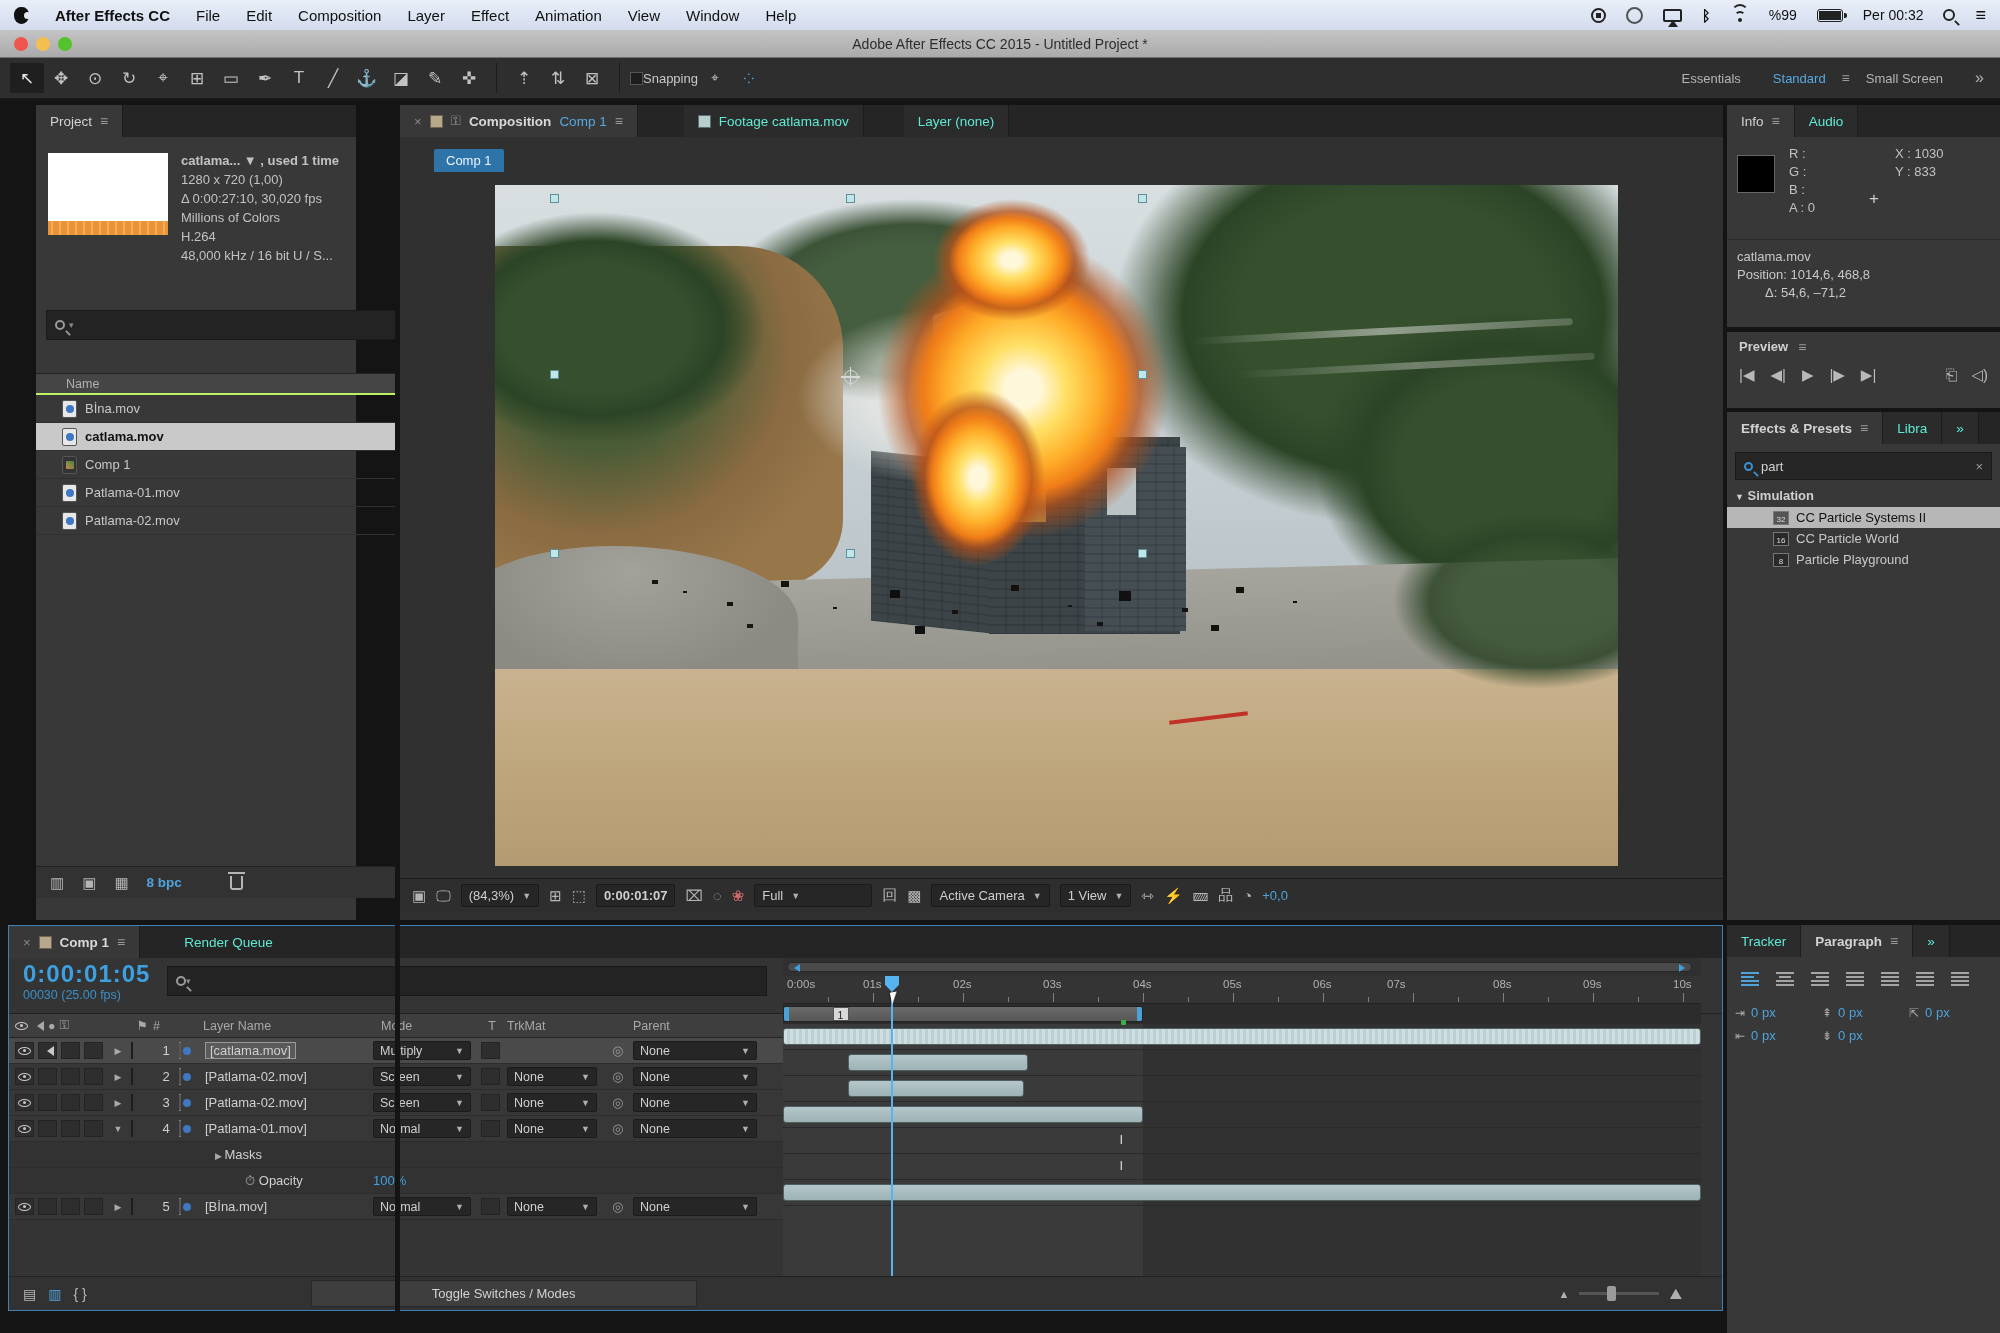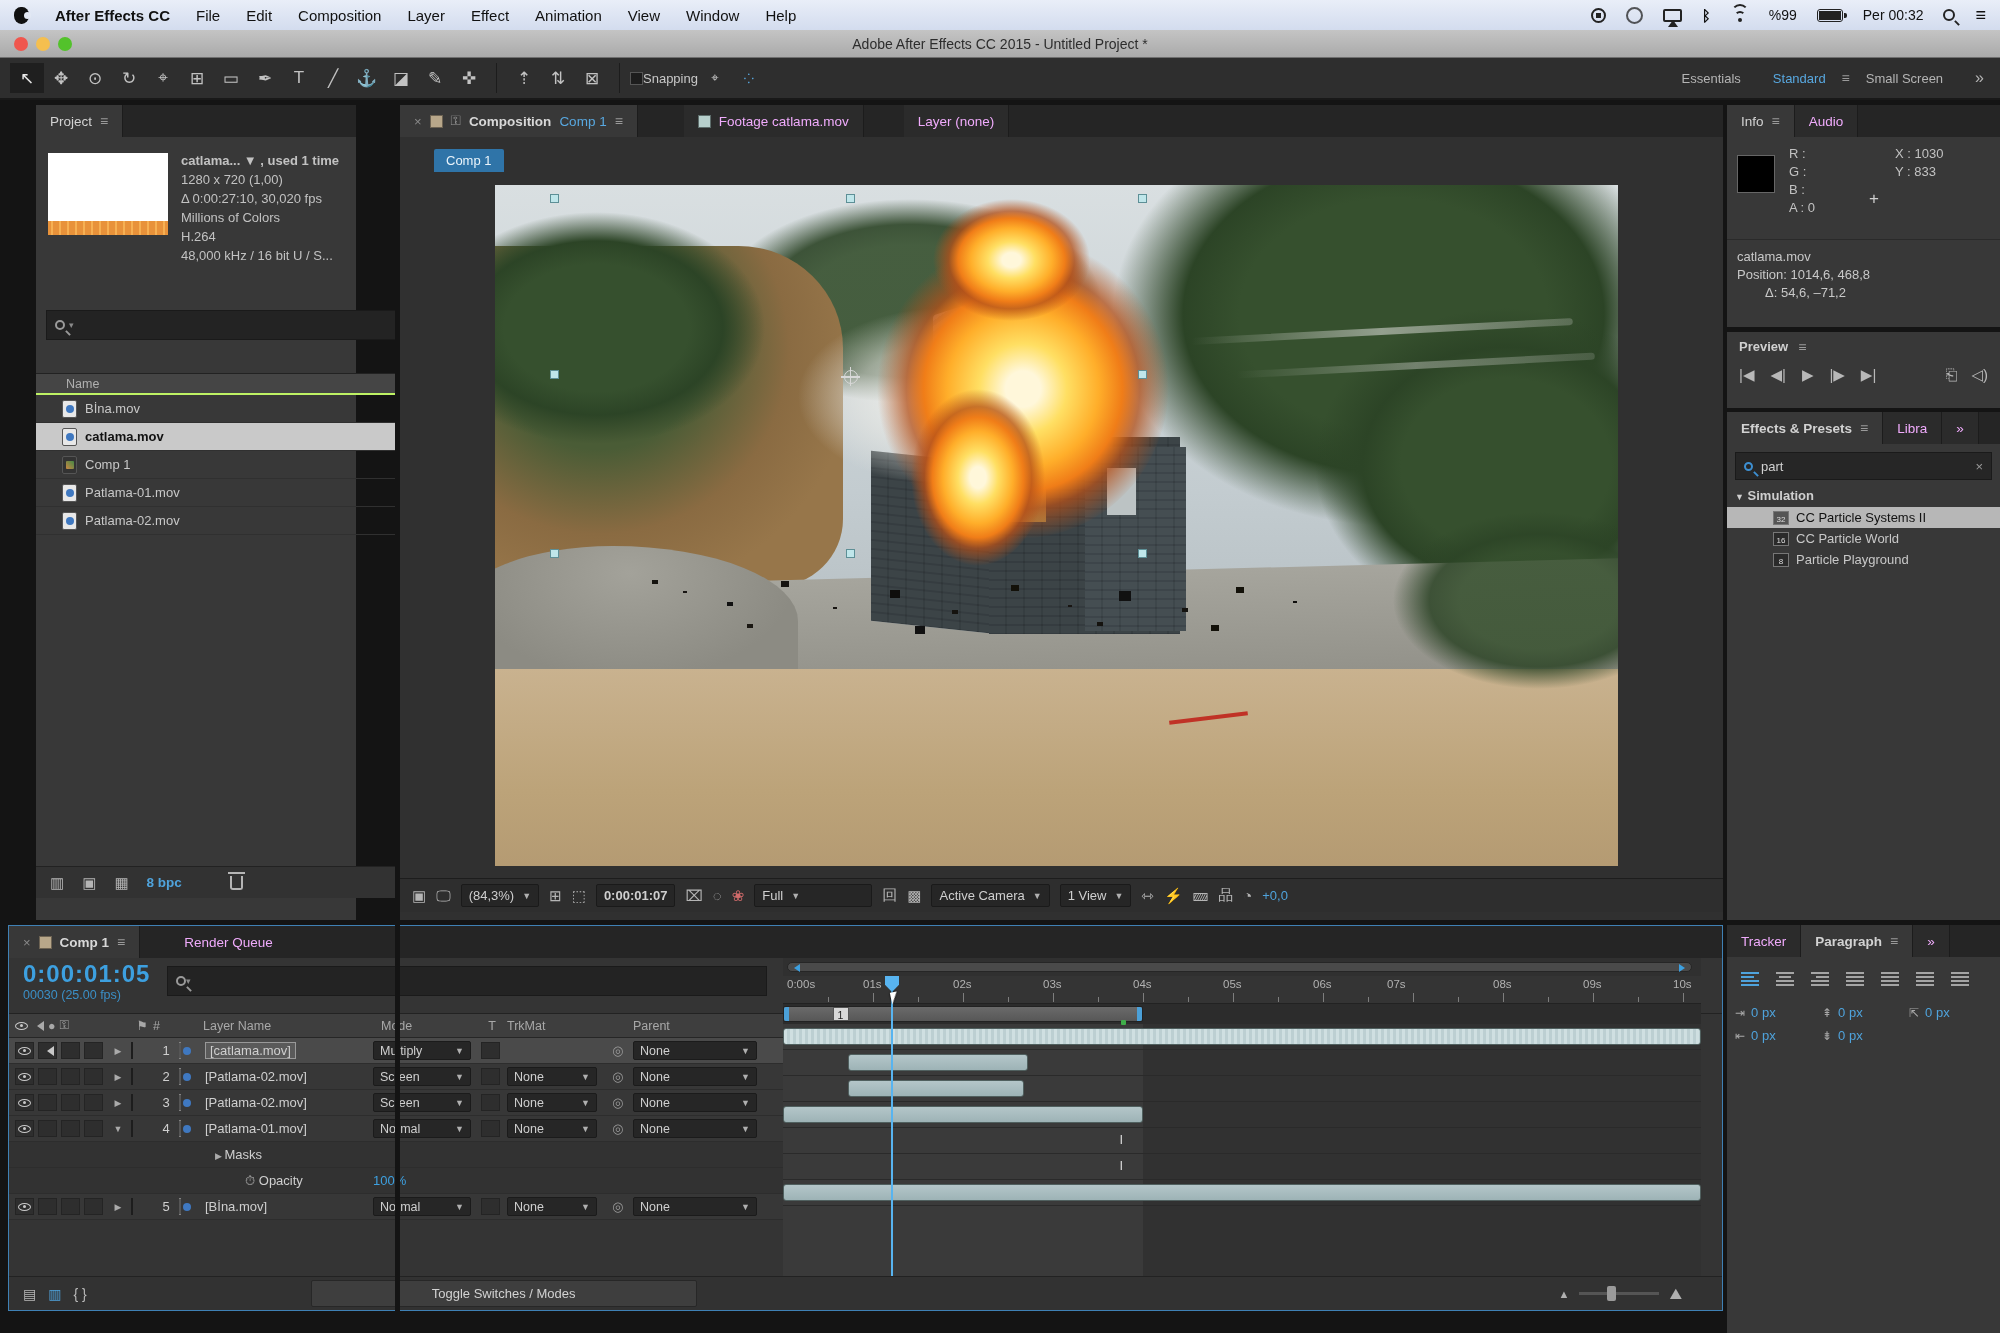--- a/index.html
+++ b/index.html
@@ -40,21 +40,21 @@
   .chk { width:13px; height:13px; background:#1d1d1d; border:1px solid #555; display:inline-block; }
   .ws { font-size:13px; color:#b4b4b4; margin:0 16px; }
   .ws.active { color:#58a8e0; }
   #searchhelp { display:flex; align-items:center; gap:10px; color:#9a9a9a; background:#383838; height:42px; padding:0 16px; margin-left:10px; flex:1; }
   .magD { width:10px; height:10px; border:2px solid #9a9a9a; border-radius:50%; display:inline-block; position:relative; }
   .magD:after { content:""; position:absolute; width:6px; height:2px; background:#9a9a9a; transform:rotate(45deg); left:8px; top:10px; }
 
   
   .panel { position:absolute; background:#383838; }
   .tabstrip { height:32px; background:#252525; display:flex; align-items:stretch; }
-  .ptab { display:flex; align-items:center; gap:8px; padding:0 14px; background:#2b2b2b; color:#f0abfc; border-right:1px solid #1c1c1c; font-size:13.5px; }
+  .ptab { display:flex; align-items:center; gap:8px; padding:0 14px; background:#2b2b2b; color:#5eead4; border-right:1px solid #1c1c1c; font-size:13.5px; }
   .ptab.active { background:#383838; color:#d2d2d2; }
   .menuglyph { color:#9a9a9a; font-size:14px; }
   .closex { color:#8a8a8a; font-size:13px; }
   .chipicon { width:13px; height:13px; background:#b8a78a; border:1px solid #6d6353; }
 
   
   #project { left:8px; top:105px; width:320px; height:815px;margin-left:28px; }
   #proj-thumb { position:absolute; left:12px; top:48px; width:120px; height:82px; background:#fff; }
   #proj-thumb .wave { position:absolute; left:0; bottom:0; width:100%; height:14px; background:
     repeating-linear-gradient(90deg,#e8923a 0 3px,#f6b053 3px 5px,#e8923a 5px 8px); }

